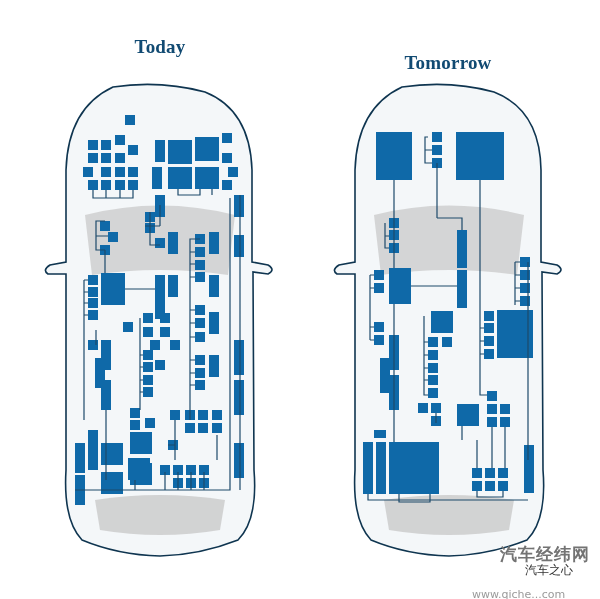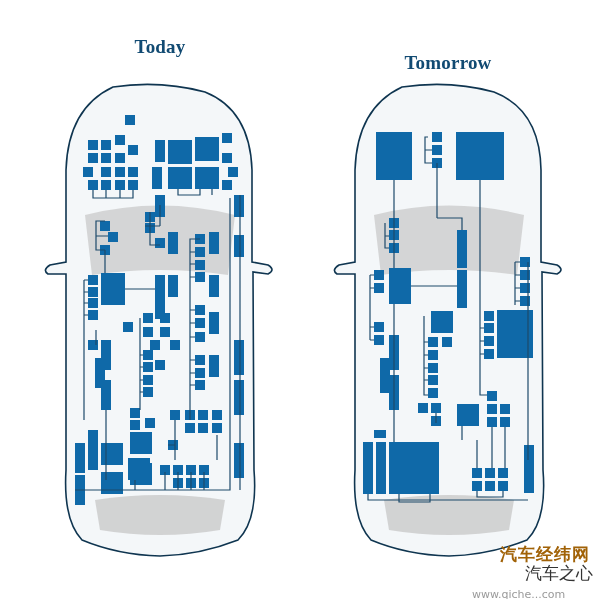--- a/index.html
+++ b/index.html
@@ -1,23 +1,23 @@
 <!DOCTYPE html>
 <html><head>
   <meta charset="utf-8">
   <style>
     html, body { margin: 0; padding: 0; background: #ffffff; }
     body { width: 600px; height: 599px; position: relative; overflow: hidden; font-family: "DejaVu Sans", sans-serif; }
     .title { position: absolute; top: 36px; font-weight: bold; font-size: 19px; color: #114a72; text-align: center; width: 200px; letter-spacing: 0.2px; font-family: Liberation Serif, serif; }
     #title-left { left: 60px; }
     #title-right { left: 348px; margin-top: 16px; }
     svg.stage { position: absolute; left: 0; top: 0; }
-    .wm1 { position: absolute; left: 500px; top: 543px; font-size: 17px; font-weight: bold; color: #a16207; letter-spacing: 1px; }
+    .wm1 { position: absolute; left: 500px; top: 543px; font-size: 17px; font-weight: bold; color: #737373; letter-spacing: 1px; }
     .wm2 { position: absolute; left: 472px; top: 588px; font-size: 11px; color: #9a9a9a; }
-    .wm3 { position: absolute; left: 525px; top: 562px; font-size: 17px; color: #333; }
+    .wm3 { position: absolute; left: 525px; top: 562px; font-size: 12px; color: #333; }
   </style>
 </head>
 <body>
 
 <div class="title" id="title-left">Today</div>
 <div class="title" id="title-right">Tomorrow</div>
 
 <svg class="stage" width="600" height="599" viewBox="0 0 600 599">
 
   <g>

